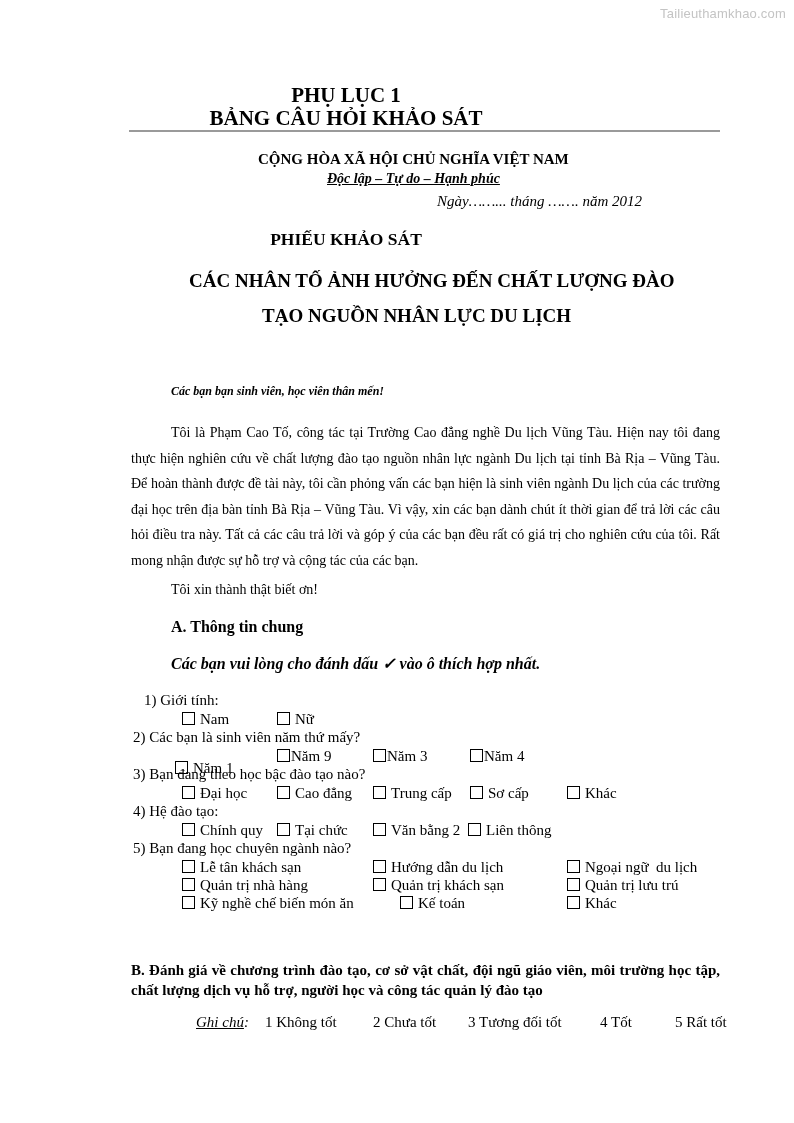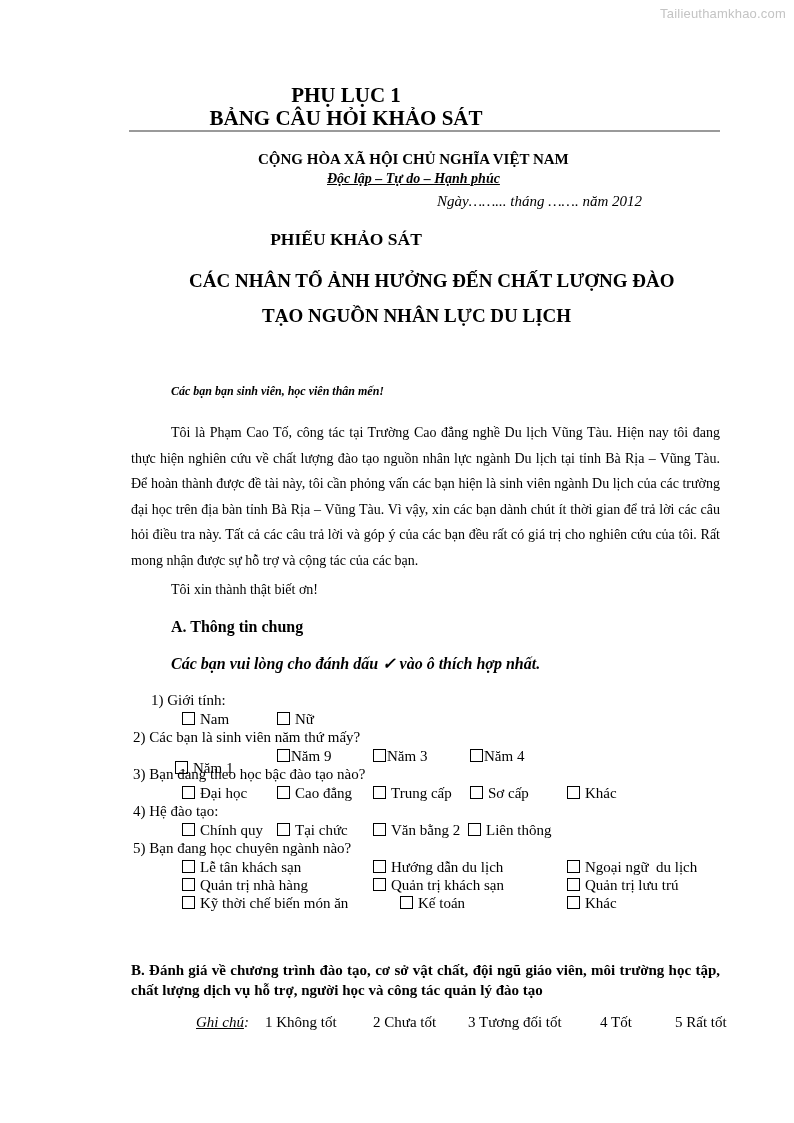--- a/index.html
+++ b/index.html
@@ -51,21 +51,21 @@
 
 <div class="abs greet" style="top:384px; left:171px;">Các bạn bạn sinh viên, học viên thân mến!</div>
 
 <div class="para" style="top:420px;"><span class="indent"></span><span>Tôi là Phạm Cao Tố, công tác tại Trường Cao đẳng nghề Du lịch Vũng Tàu.  Hiện nay tôi đang thực hiện nghiên cứu về chất lượng đào tạo nguồn nhân lực ngành Du lịch tại tỉnh Bà Rịa – Vũng Tàu. Để hoàn thành được đề tài này, tôi cần phỏng vấn các bạn hiện là sinh viên ngành Du lịch của các trường đại học trên địa bàn tỉnh Bà Rịa – Vũng Tàu. Vì vậy, xin các bạn dành chút ít thời gian để trả lời các câu hỏi điều tra này. Tất cả các câu trả lời và góp ý của các bạn đều rất có giá trị cho nghiên cứu của tôi. Rất mong nhận được sự hỗ trợ và cộng tác của các bạn.</span></div>
 
 <div class="abs thanks" style="top:582px; left:171px;">Tôi xin thành thật biết ơn!</div>
 
 <div class="abs secA" style="top:618px; left:171px;">A. Thông tin chung</div>
 <div class="abs instr" style="top:654px; left:171px;">Các bạn vui lòng cho đánh dấu ✓ vào ô thích hợp nhất.</div>
 
-<div class="abs q" style="top:692px; left:151px;text-align:right;">1) Giới tính:</div>
+<div class="abs q" style="top:692px; left:144px;text-align:right;">1) Giới tính:</div>
 <div class="abs opt" style="top:711px; left:182px;"><span class="box"></span><span>Nam</span></div>
 <div class="abs opt" style="top:711px; left:277px;"><span class="box"></span><span>Nữ</span></div>
 
 <div class="abs q" style="top:729px; left:133px;">2) Các bạn là sinh viên năm thứ mấy?</div>
 <div class="abs opt" style="top:760px; left:175px;"><span class="box"></span><span>Năm 1</span></div>
 <div class="abs opt" style="top:748px; left:277px;"><span class="box" style="margin-right:1px;"></span><span>Năm 9</span></div>
 <div class="abs opt" style="top:748px; left:373px;"><span class="box" style="margin-right:1px;"></span><span>Năm 3</span></div>
 <div class="abs opt" style="top:748px; left:470px;"><span class="box" style="margin-right:1px;"></span><span>Năm 4</span></div>
 
 <div class="abs q" style="top:766px; left:133px;">3) Bạn đang theo học bậc đào tạo nào?</div>
@@ -81,21 +81,21 @@
 <div class="abs opt" style="top:822px; left:373px;"><span class="box"></span><span>Văn bằng 2</span></div>
 <div class="abs opt" style="top:822px; left:468px;"><span class="box"></span><span>Liên thông</span></div>
 
 <div class="abs q" style="top:840px; left:133px;">5) Bạn đang học chuyên ngành nào?</div>
 <div class="abs opt" style="top:859px; left:182px;"><span class="box"></span><span>Lễ tân khách sạn</span></div>
 <div class="abs opt" style="top:859px; left:373px;"><span class="box"></span><span>Hướng dẫn du lịch</span></div>
 <div class="abs opt" style="top:859px; left:567px;"><span class="box"></span><span style="white-space:pre;">Ngoại ngữ  du lịch</span></div>
 <div class="abs opt" style="top:877px; left:182px;"><span class="box"></span><span>Quản trị nhà hàng</span></div>
 <div class="abs opt" style="top:877px; left:373px;"><span class="box"></span><span>Quản trị khách sạn</span></div>
 <div class="abs opt" style="top:877px; left:567px;"><span class="box"></span><span>Quản trị lưu trú</span></div>
-<div class="abs opt" style="top:895px; left:182px;"><span class="box"></span><span>Kỹ thời chế biến món ăn</span></div>
+<div class="abs opt" style="top:895px; left:182px;"><span class="box"></span><span>Kỹ nghề chế biến món ăn</span></div>
 <div class="abs opt" style="top:895px; left:373px;padding-left:27px;"><span class="box"></span><span>Kế toán</span></div>
 <div class="abs opt" style="top:895px; left:567px;"><span class="box"></span><span>Khác</span></div>
 
 <div class="secB" style="top:960px;">B. Đánh giá về chương trình đào tạo, cơ sở vật chất, đội ngũ giáo viên, môi trường học tập, chất lượng dịch vụ hỗ trợ, người học và công tác quản lý đào tạo</div>
 
 <div class="abs note" style="top:1014px; left:148px;">
   <span class="lbl">Ghi chú</span><span style="font-style:italic;">:</span>
 </div>
 <div class="abs note" style="top:1014px; left:217px;">1  Không tốt</div>
 <div class="abs note" style="top:1014px; left:325px;">2 Chưa tốt</div>

